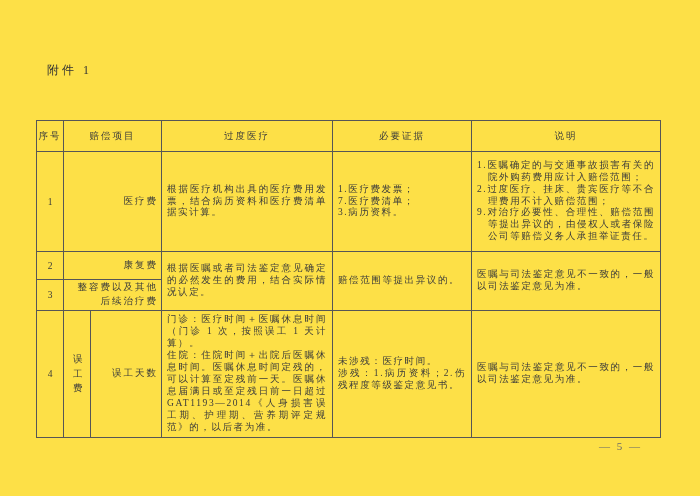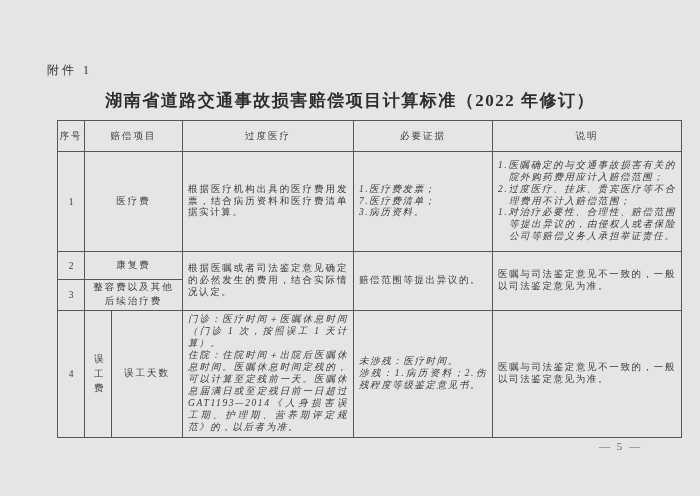--- a/index.html
+++ b/index.html
@@ -3,34 +3,34 @@
 <meta charset="utf-8">
 <style>
   * { margin:0; padding:0; box-sizing:border-box; }
   html,body { width:700px; height:496px; }
   body {
     background:#fbfbfa;
     font-family:"Liberation Serif","DejaVu Serif",serif;
     color:#3a3a3a;
     -webkit-font-smoothing:antialiased;
   }
-  .page { position:relative; width:700px; height:496px; overflow:hidden; background:#e5e5e5; }
+  .page { position:relative; width:700px; height:496px; overflow:hidden; background:#fde047; }
 
   .attachment {
     position:absolute; left:47px; top:62px;
     font-size:12px; letter-spacing:3px; color:#333;
   }
   .title {
     position:absolute; left:0; top:89px; width:100%;
     text-align:center; font-size:17px; font-weight:bold;
     letter-spacing:1.5px; color:#2d2d2d;
   }
 
   table.doc-table {
-    position:absolute; left:57px; top:120px; width:624px;
+    position:absolute; left:36px; top:120px; width:624px;
     border-collapse:collapse; table-layout:fixed;
   }
   .doc-table th, .doc-table td {
     border:1px solid #565656;
     font-weight:normal;
     font-size:9.5px;
     color:#3a3a3a;
     vertical-align:middle;
     overflow:hidden;
   }
@@ -38,43 +38,42 @@
     text-align:center; letter-spacing:2px; padding:2px 1px;
     line-height:1.35;
   }
   tr.r-head { height:31px; }
   tr.r1 { height:100px; }
   tr.r2 { height:28px; }
   tr.r3 { height:31px; }
   tr.r4 { height:113px; }
 
   td.c-num { text-align:center; letter-spacing:0; }
-  td.c-item { text-align:center; letter-spacing:2px; line-height:1.45; padding:1px 3px; }
+  td.c-item { text-align:right; letter-spacing:2px; line-height:1.45; padding:1px 3px; }
   td.c-text { text-align:justify; letter-spacing:1.6px; line-height:1.26; padding:3px 5px; }
-  td.c-text div { margin:0;font-style:italic; }
+  td.c-text div { margin:0; }
   .hang { padding-left:11px; text-indent:-11px; }
   td.c-group { text-align:right; padding:0; }
   td.c-group .vtxt {
     width:11px; margin:0 auto; word-break:break-all;
     line-height:1.5; letter-spacing:0;
   }
 
   .page-number {
     position:absolute; top:440px; right:58px;
     font-size:11px; letter-spacing:2px; color:#6a6a6a;
   }
 </style>
 </head>
 <body>
 
 <div class="page">
 
   <div class="attachment">附件 1</div>
 
-  <div class="title">湖南省道路交通事故损害赔偿项目计算标准（2022 年修订）</div>
 
   <table class="doc-table">
     <colgroup>
       <col style="width:27px">
         <col style="width:27px">
         <col style="width:71px">
       <col style="width:171px">
         <col style="width:139px">
         <col style="width:189px">
     </colgroup>
@@ -93,21 +92,21 @@
       <td class="c-item" colspan="2">医疗费</td>
       <td class="c-text">根据医疗机构出具的医疗费用发票，结合病历资料和医疗费清单据实计算。</td>
       <td class="c-text">
         <div>1.医疗费发票；</div>
         <div>7.医疗费清单；</div>
         <div>3.病历资料。</div>
       </td>
       <td class="c-text">
         <div class="hang">1.医嘱确定的与交通事故损害有关的院外购药费用应计入赔偿范围；</div>
         <div class="hang">2.过度医疗、挂床、贵宾医疗等不合理费用不计入赔偿范围；</div>
-        <div class="hang">1.对治疗必要性、合理性、赔偿范围等提出异议的，由侵权人或者保险公司等赔偿义务人承担举证责任。</div>
+        <div class="hang">9.对治疗必要性、合理性、赔偿范围等提出异议的，由侵权人或者保险公司等赔偿义务人承担举证责任。</div>
       </td>
     </tr>
 
     <tr class="r2">
       <td class="c-num">2</td>
       <td class="c-item" colspan="2">康复费</td>
       <td class="c-text" rowspan="2">根据医嘱或者司法鉴定意见确定的必然发生的费用，结合实际情况认定。</td>
       <td class="c-text" rowspan="2">赔偿范围等提出异议的。</td>
       <td class="c-text" rowspan="2">医嘱与司法鉴定意见不一致的，一般以司法鉴定意见为准。</td>
     </tr>

